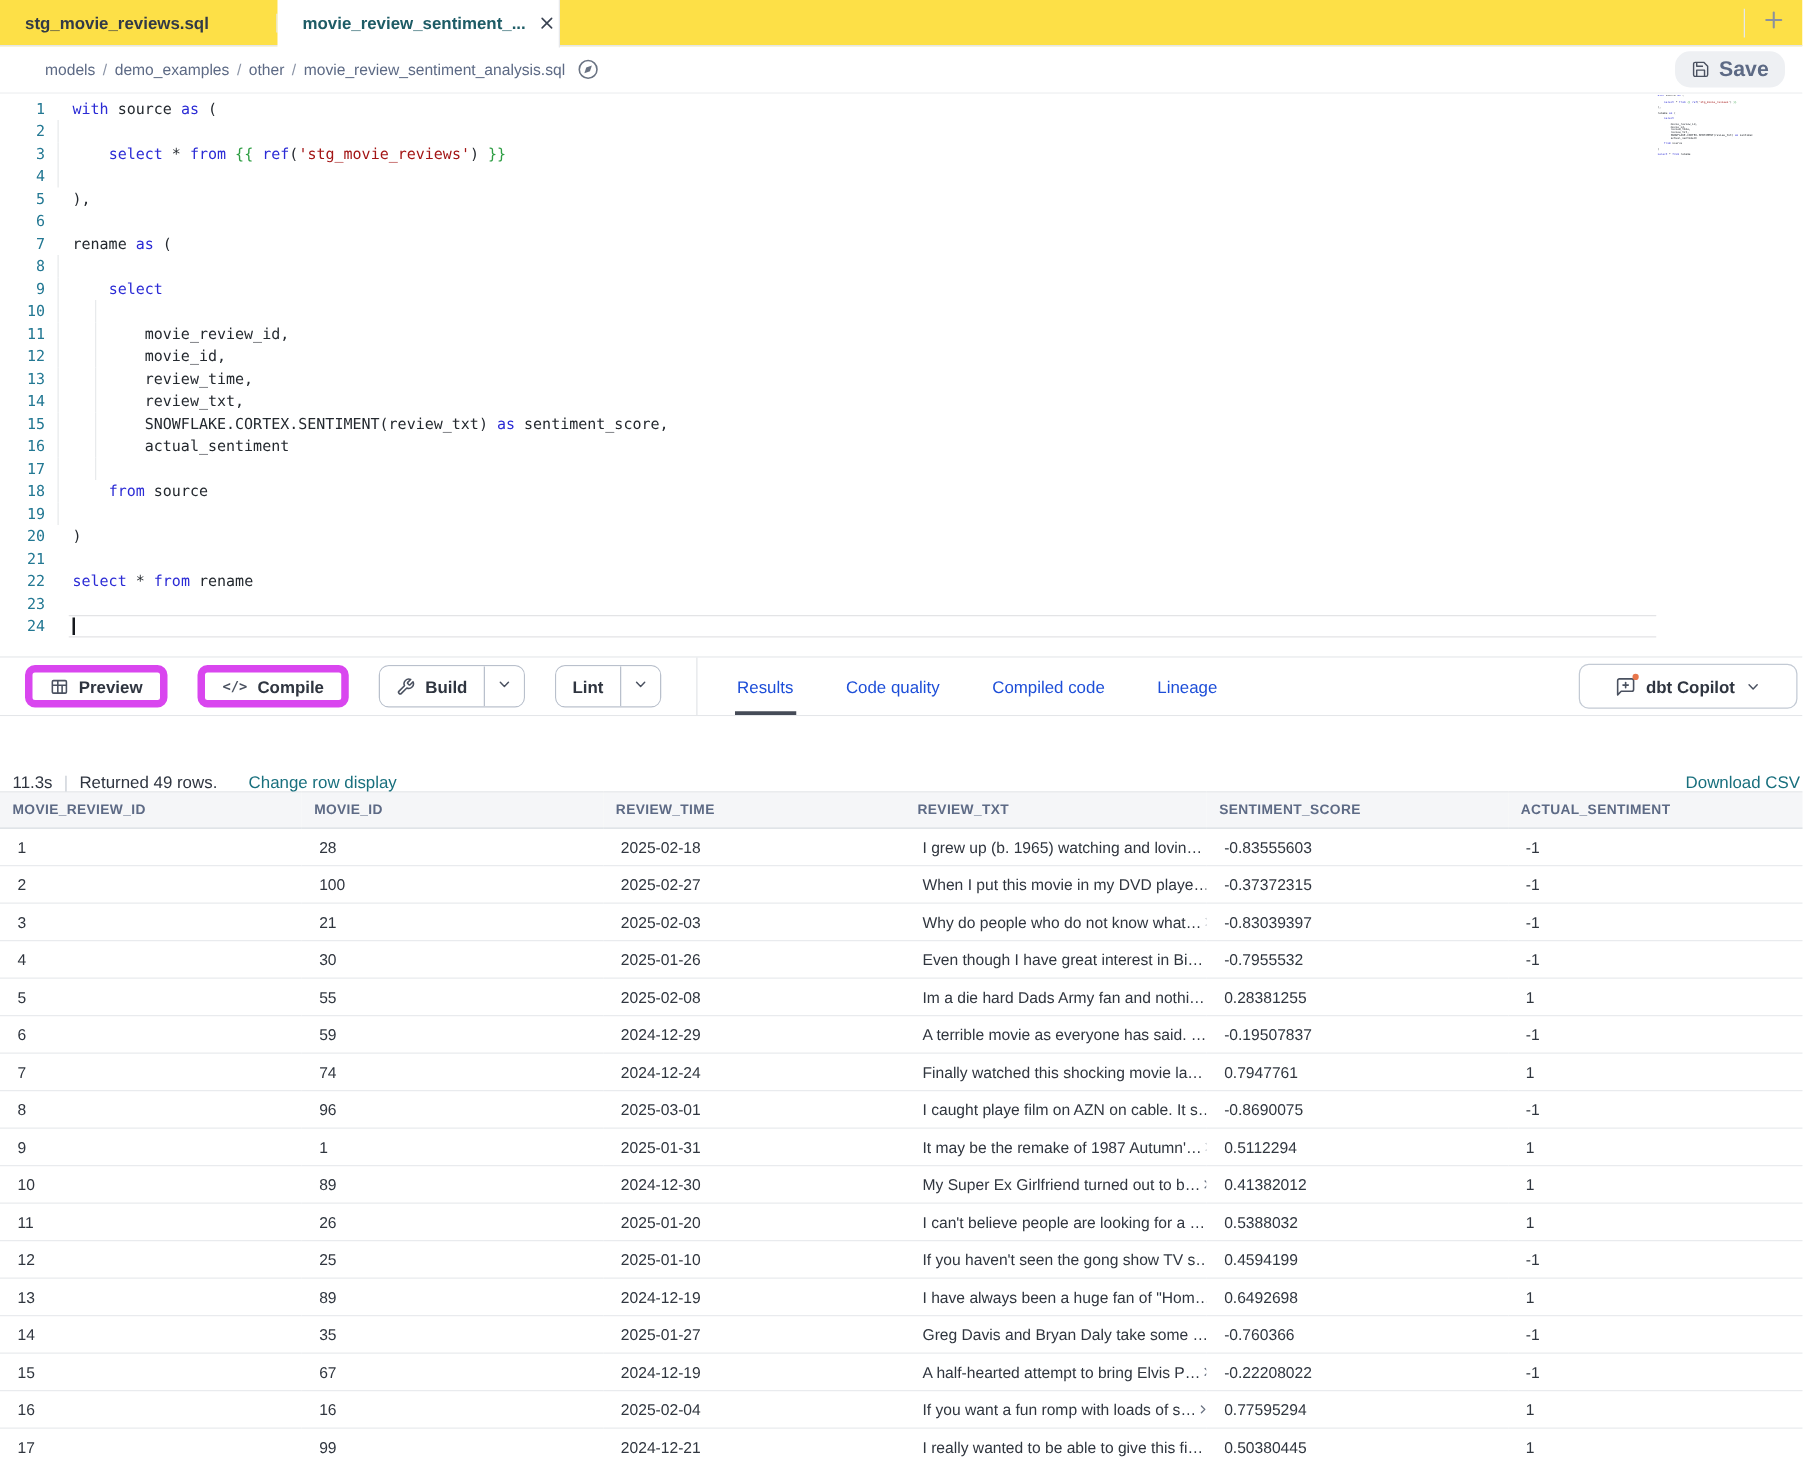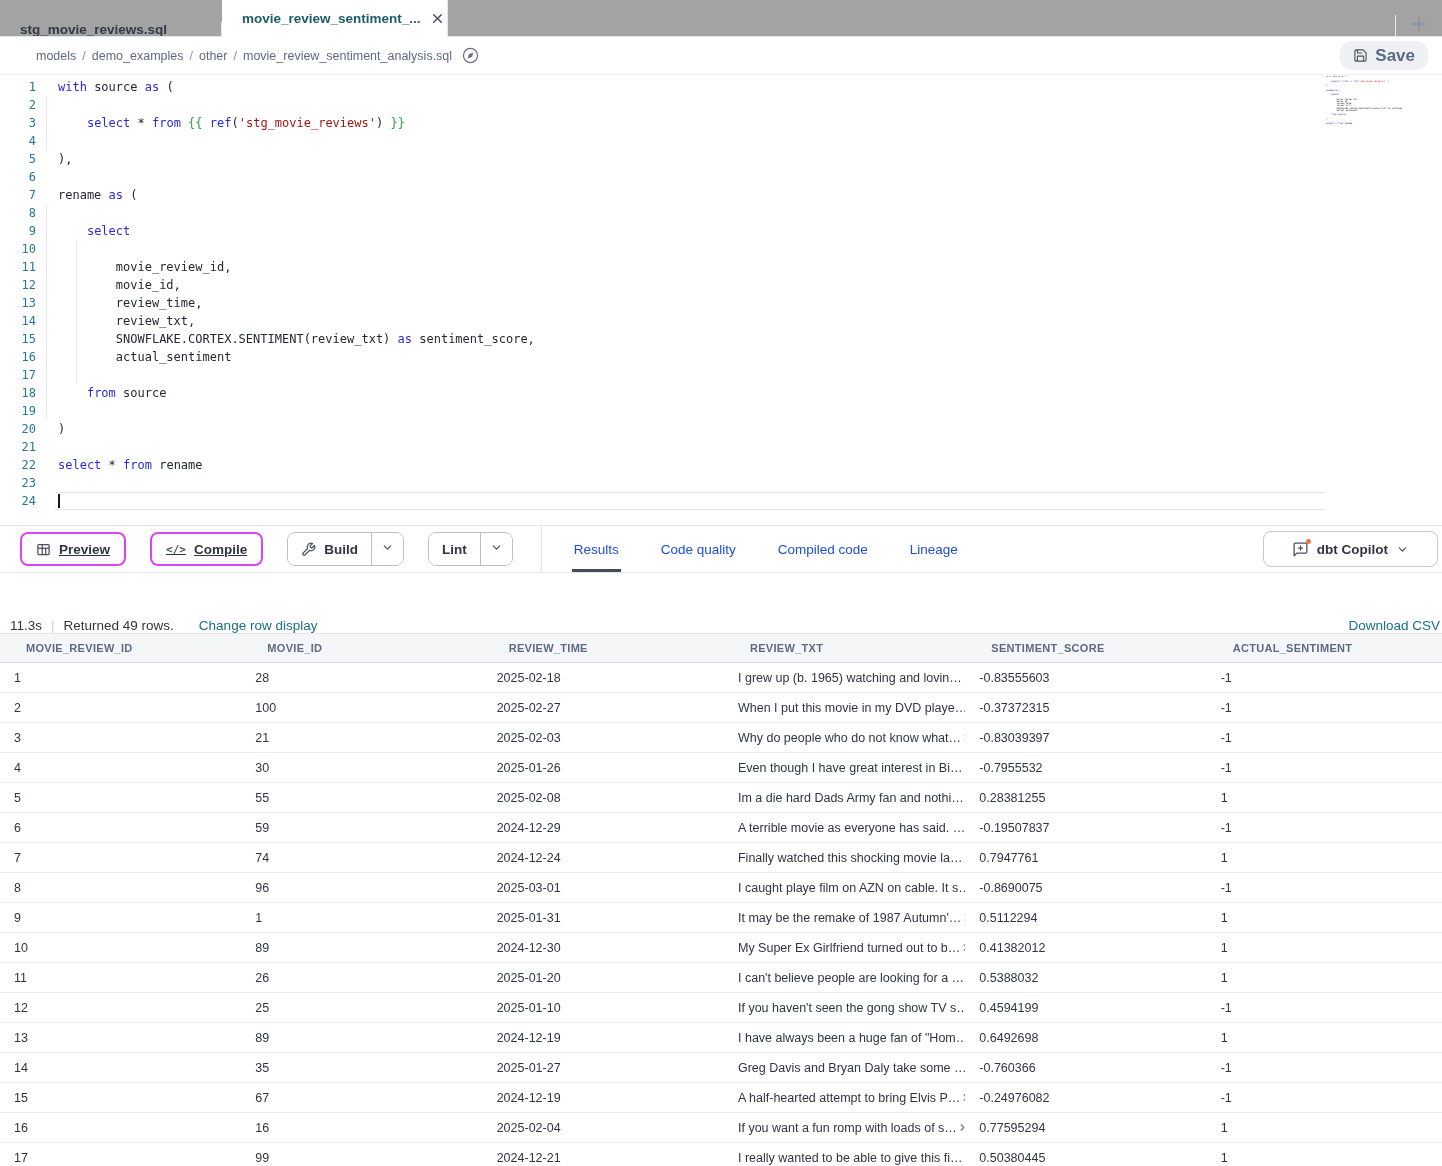--- a/index.html
+++ b/index.html
@@ -1,20 +1,20 @@
 <!DOCTYPE html>
 <html><head>
 <meta charset="utf-8">
 <style>
   * { margin:0; padding:0; box-sizing:border-box; }
   html,body { width:1442px; height:1166px; overflow:hidden; background:#fff;
     font-family:"Liberation Sans", sans-serif; color:#2f3540; }
 
   
-  .tabbar { position:relative; height:37px; background:#a3a3a3; display:flex; align-items:flex-end; }
+  .tabbar { position:relative; height:37px; background:#fde047; display:flex; align-items:center; }
   .tabbar::after { content:''; position:absolute; left:0; right:0; bottom:0; height:1px; background:#e4e6e9; }
   .file-tab { display:flex; align-items:center; padding:0 16px 0 20px; font-size:13.5px; font-weight:700; cursor:pointer; }
   .file-tab.inactive { width:222px; color:#323a46; border-right:1px solid #e6e8eb; }
   .file-tab.active { width:226px; background:#fff; color:#1e5c66; position:relative; z-index:2;
     height:38px; border-right:1px solid #e6e8eb; justify-content:space-between; }
   .tab-close { display:flex; align-items:center; color:#3a4352; margin-left:10px; cursor:pointer; }
   .tab-plus { margin-left:auto; width:47px; display:flex; align-items:center; justify-content:center;
     border-left:1px solid #e6e8eb; color:#8a919e; cursor:pointer; }
 
   
@@ -43,22 +43,22 @@
     border-top:1px solid #e3e4e6; border-bottom:1px solid #e3e4e6; pointer-events:none; }
   .caret { position:absolute; left:58px; top:419px; width:1.5px; height:14px; background:#15181d; }
   .minimap { position:absolute; top:1px; right:40px; width:76px; overflow:hidden;
     font-size:2.2px; line-height:2.25px; white-space:pre; cursor:pointer; }
   .mm-line { height:2.25px; }
 
   
   .toolbar { height:48px; display:flex; align-items:center; padding-left:20px;
     border-top:1px solid #e4e6e9; border-bottom:1px solid #e4e6e9; background:#fff; }
   .btn, .btn-seg { font-family:inherit; font-size:13.5px; font-weight:600; color:#2f3540; background:#fff; cursor:pointer; }
-  .btn { height:34px; border:2px solid #d946ef; border-radius:8px; display:flex; align-items:center; gap:8px;
-    padding:0 14px; margin-right:24px;text-decoration:underline; }
+  .btn { height:34px; border:6px solid #d946ef; border-radius:8px; display:flex; align-items:center; gap:8px;
+    padding:0 14px; margin-right:24px; }
   .split { display:flex; height:34px; border:1px solid #b9c0cc; border-radius:8px; overflow:hidden; margin-right:24px; background:#fff; }
   .btn-seg { height:100%; border:none; display:flex; align-items:center; gap:8px; padding:0 13px; }
   .btn-seg.chev { border-left:1px solid #b9c0cc; padding:0 9px; color:#4a5160; }
   .ico { display:flex; color:#4a5160; }
   .compile-glyph { font-family:"DejaVu Sans Mono", monospace; font-size:11px; color:#4a5160; font-weight:700; }
   .tb-divider { width:1px; align-self:stretch; background:#e4e6e9; margin-left:4px; }
   .result-tabs { display:flex; align-items:stretch; height:100%; margin-left:30px; gap:38px; }
   .rtab { display:flex; align-items:center; font-size:13.5px; font-weight:500; color:#1d4ed8;
     position:relative; cursor:pointer; padding:0 2px;text-align:right; }
   .rtab.active::after { content:''; position:absolute; left:0; right:0; bottom:0; height:3px; background:#454b57; }
@@ -73,21 +73,21 @@
   .status-text { color:#2f3540; }
   .pipe { color:#ccd1d8; margin:0 9px; }
   .link { color:#19707e; font-weight:500; cursor:pointer; }
   .link.change { margin-left:25px; }
   .link.download { margin-left:auto; margin-right:-8px; white-space:nowrap; }
 
   
   table.results { width:1448px; border-collapse:collapse; table-layout:fixed; }
   table.results col { width:241px; }
   table.results th { height:29px; background:#f5f6f8; border-top:1px solid #e4e6e9; border-bottom:1px solid #d9dde2;
-    text-align:left; padding-left:26px; font-size:11px; font-weight:700; color:#5d6a85; letter-spacing:.3px; }
+    text-align:left; padding-left:10px; font-size:11px; font-weight:700; color:#5d6a85; letter-spacing:.3px; }
   table.results td { height:30px; border-bottom:1px solid #e9ebee; padding-left:14px; font-size:12.5px; color:#30363f;
     white-space:nowrap; overflow:hidden; }
   .review-wrap { display:flex; align-items:center; justify-content:space-between; width:224px; }
   .review-text { white-space:nowrap; }
   .row-chev { display:flex; color:#6a7383; cursor:pointer; flex:none; }
 </style>
 </head>
 <body>
 
 <div class="tabbar">
@@ -496,21 +496,21 @@
         <td>
           <div class="review-wrap">
             <span class="review-text">A half-hearted attempt to bring Elvis P…</span>
             <span class="row-chev">
               <svg width="11" height="11" viewBox="0 0 24 24" fill="none" stroke="currentColor" stroke-width="2.4" stroke-linecap="round" stroke-linejoin="round">
                 <polyline points="9 6 15 12 9 18"></polyline>
               </svg>
             </span>
           </div>
         </td>
-        <td>-0.24976082</td>
+        <td>-0.22208022</td>
         <td>-1</td>
       </tr>
       <tr>
         <td>16</td>
         <td>16</td>
         <td>2025-02-04</td>
         <td>
           <div class="review-wrap">
             <span class="review-text">If you want a fun romp with loads of s…</span>
             <span class="row-chev">

